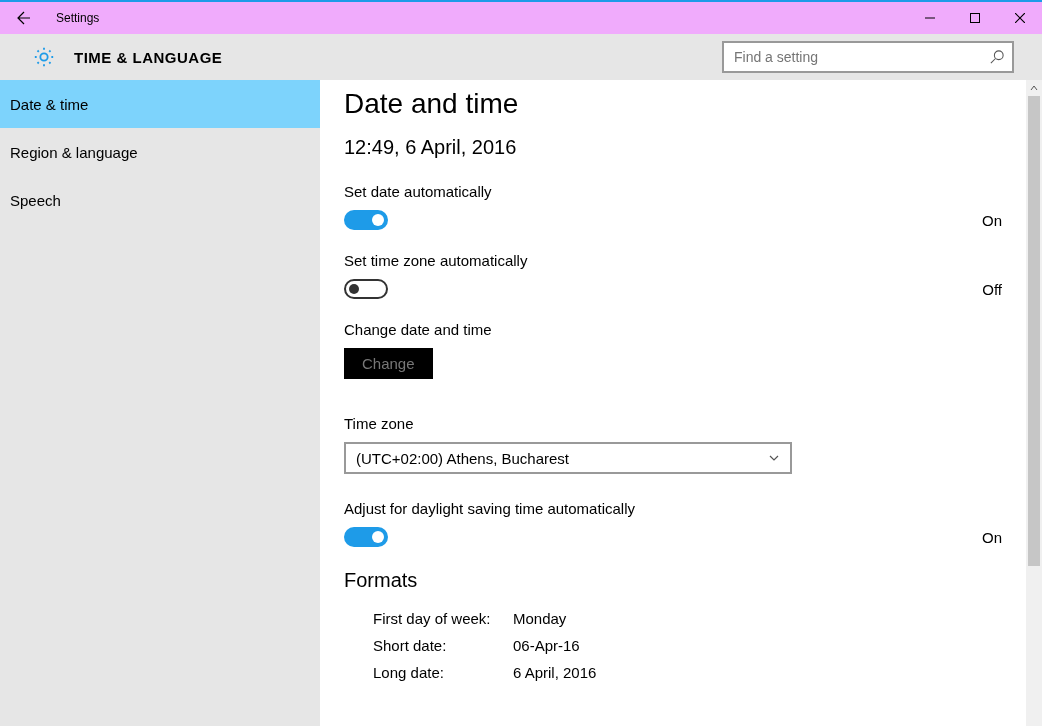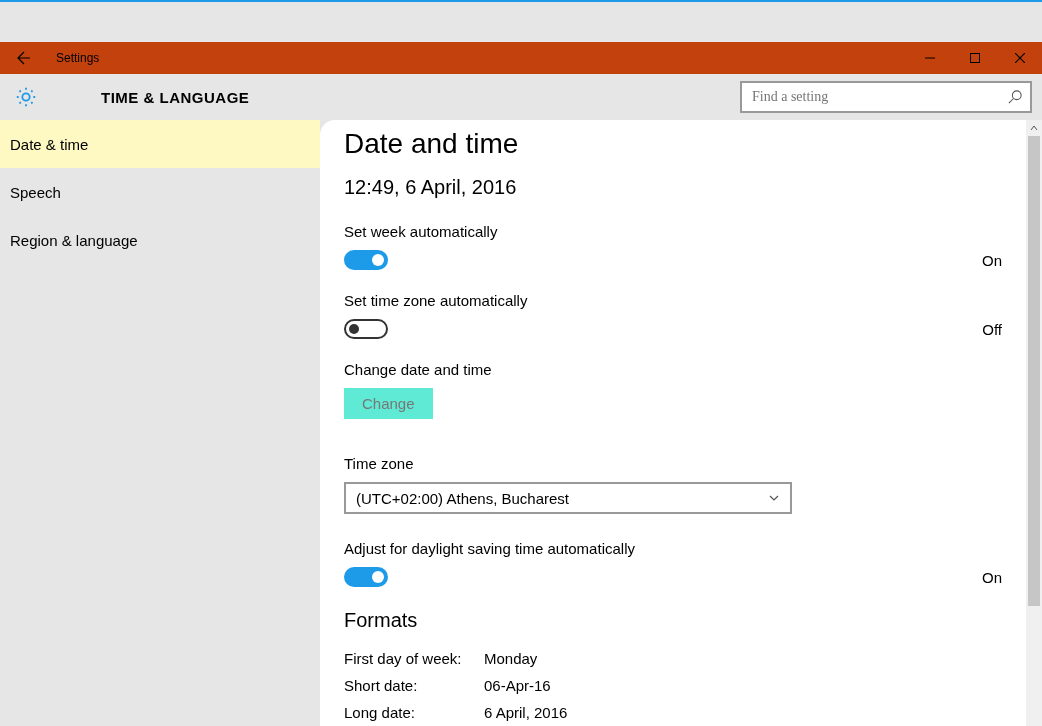--- a/index.html
+++ b/index.html
@@ -20,22 +20,21 @@
   .accent-line {
     height: 2px;
     background: #1e9be8;
     width: 100%;
   }
   .titlebar {
     height: 32px;
     display: flex;
     align-items: center;
     padding-left: 8px;
-    background: #c2410c;
-    margin-top: 40px;
+    background: #f0abfc;
   }
   .titlebar .back {
     width: 32px;
     height: 32px;
     display: flex;
     align-items: center;
     justify-content: center;
   }
   .titlebar .title {
     font-size: 12px;
@@ -50,23 +49,22 @@
     width: 45px;
     height: 30px;
     display: flex;
     align-items: center;
     justify-content: center;
   }
   .header-row {
     height: 46px;
     display: flex;
     align-items: center;
-    padding: 0 10px;
+    padding: 0 28px;
     background: #e6e6e6;
-    gap: 45px;
   }
   .gear {
     width: 28px;
     height: 28px;
     display: flex;
     align-items: center;
     justify-content: center;
     color: #1e9be8;
     margin-left: 2px;
   }
@@ -85,21 +83,21 @@
     display: flex;
     align-items: center;
   }
   .search-input {
     flex: 1;
     height: 100%;
     border: none;
     outline: none;
     padding: 0 10px;
     font-size: 14px;
-    font-family: Liberation Serif, serif;
+    font-family: Liberation Sans, sans-serif;
     color: #555;
     background: transparent;
   }
   .search-icon {
     width: 30px;
     display: flex;
     align-items: center;
     justify-content: center;
     color: #555;
   }
@@ -113,28 +111,27 @@
   }
   .sidebar-item {
     height: 48px;
     display: flex;
     align-items: center;
     padding-left: 10px;
     font-size: 15px;
     color: #000;
   }
   .sidebar-item.active {
-    background: #fef9c3;
+    background: #7dd3fc;
   }
   .content-wrap {
     flex: 1;
     background: #fff;
     position: relative;
     display: flex;
-    border-radius: 15px;
   }
   .content {
     flex: 1;
     padding: 8px 24px 0 24px;
     overflow: hidden;
   }
   .scroll-track {
     width: 16px;
     height: 100%;
     background: #f0f0f0;
@@ -211,21 +208,21 @@
     background: #333;
     border-radius: 50%;
     top: 3px;
     left: 3px;
   }
   .toggle-state {
     font-size: 15px;
   }
   .btn-change {
     display: inline-block;
-    background: #5eead4;
+    background: #000000;
     color: #777;
     padding: 7px 18px;
     font-size: 15px;
     border: none;
     font-family: inherit;
     margin-bottom: 26px;
   }
   .dropdown {
     width: 448px;
     height: 32px;
@@ -238,20 +235,21 @@
     justify-content: space-between;
   }
   .dropdown span {
     font-size: 15px;
   }
   .chev {
     color: #555;
   }
   .fmt-table {
     font-size: 15px;
+    margin-left: 29px;
   }
   .fmt-row {
     display: flex;
     margin-bottom: 10px;
   }
   .fmt-key {
     width: 140px;
   }
 </style>
 </head>
@@ -304,34 +302,34 @@
       </div>
     </div>
   </div>
 
   <div class="body">
     <div class="sidebar">
       <div class="sidebar-item active">
         <span>Date &amp; time</span>
       </div>
       <div class="sidebar-item">
+        <span>Region &amp; language</span>
+      </div>
+      <div class="sidebar-item">
         <span>Speech</span>
-      </div>
-      <div class="sidebar-item">
-        <span>Region &amp; language</span>
       </div>
     </div>
 
     <div class="content-wrap">
       <div class="content">
 
         <h1>Date and time</h1>
         <div class="datetime">12:49, 6 April, 2016</div>
 
-        <div class="label">Set week automatically</div>
+        <div class="label">Set date automatically</div>
         <div class="toggle-row">
           <div class="toggle on">
               <div class="knob"></div>
             </div>
           <div class="toggle-state">On</div>
         </div>
 
         <div class="label">Set time zone automatically</div>
         <div class="toggle-row">
           <div class="toggle off">

